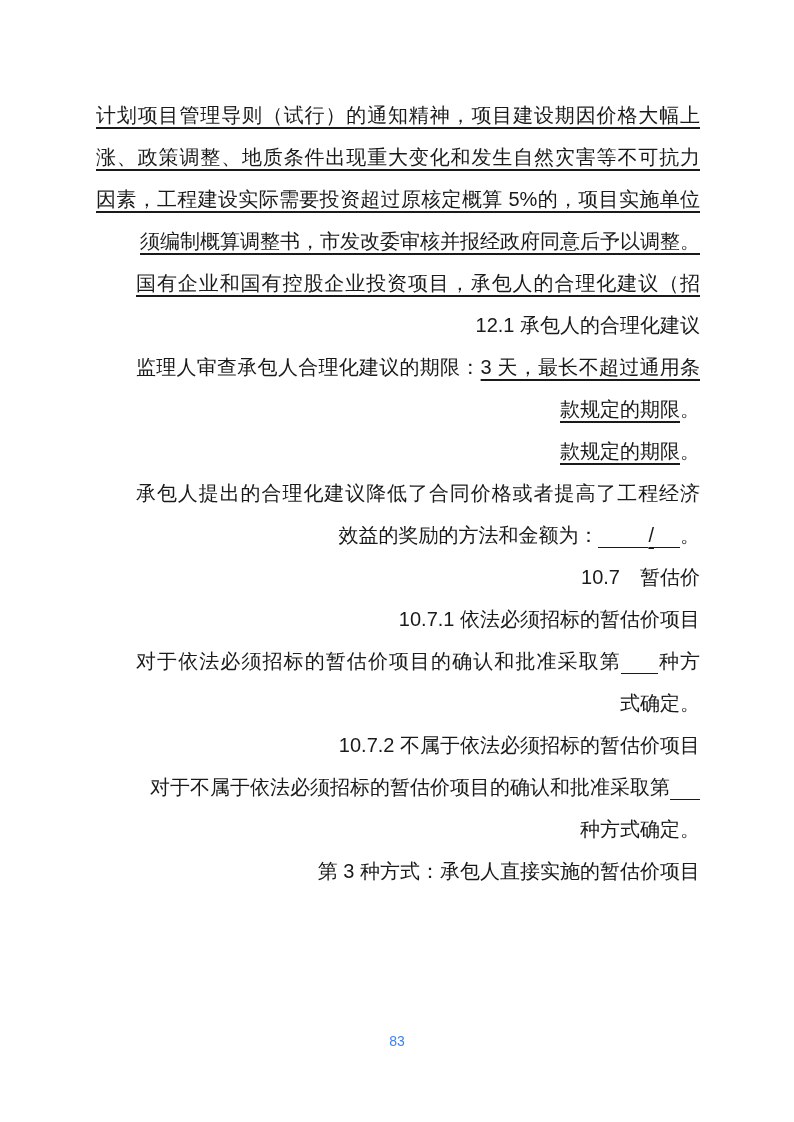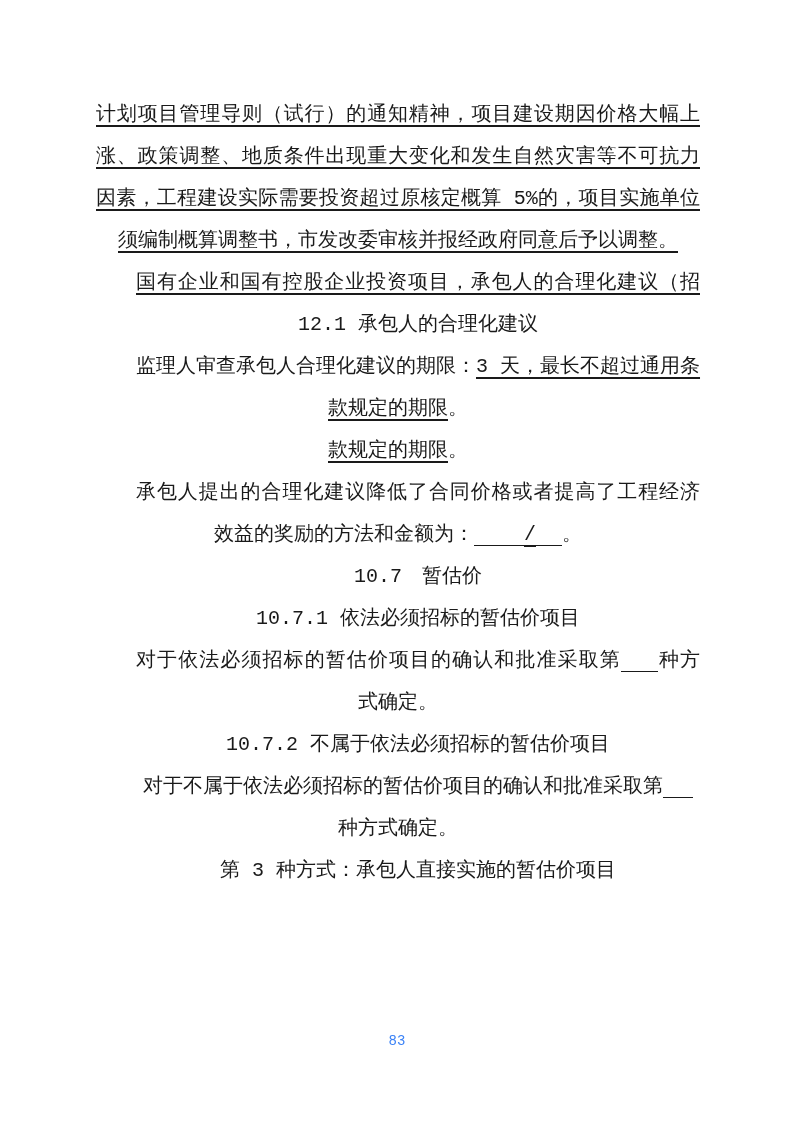--- a/index.html
+++ b/index.html
@@ -6,36 +6,36 @@
     margin: 0;
     padding: 0;
     background: #e8e8e8;
   }
   .page {
     position: relative;
     width: 794px;
     height: 1122px;
     margin: 0 auto;
     background: #ffffff;
-    font-family: Liberation Mono, monospace;
+    font-family: Liberation Sans, sans-serif;
     color: #1a1a1a;
     overflow: hidden;
   }
   .doc {
     position: absolute;
     left: 96px;
     top: 94px;
     width: 604px;
   }
   .line {
     height: 42px;
     line-height: 42px;
     font-size: 20px;
     white-space: nowrap;
-    text-align: center;
+    text-align: right;
   }
   .line.j {
     text-align: justify;
     text-align-last: justify;
     text-justify: inter-character;
   }
   .line.ind {
     padding-left: 40px;
   }
   .line.ind.j {

